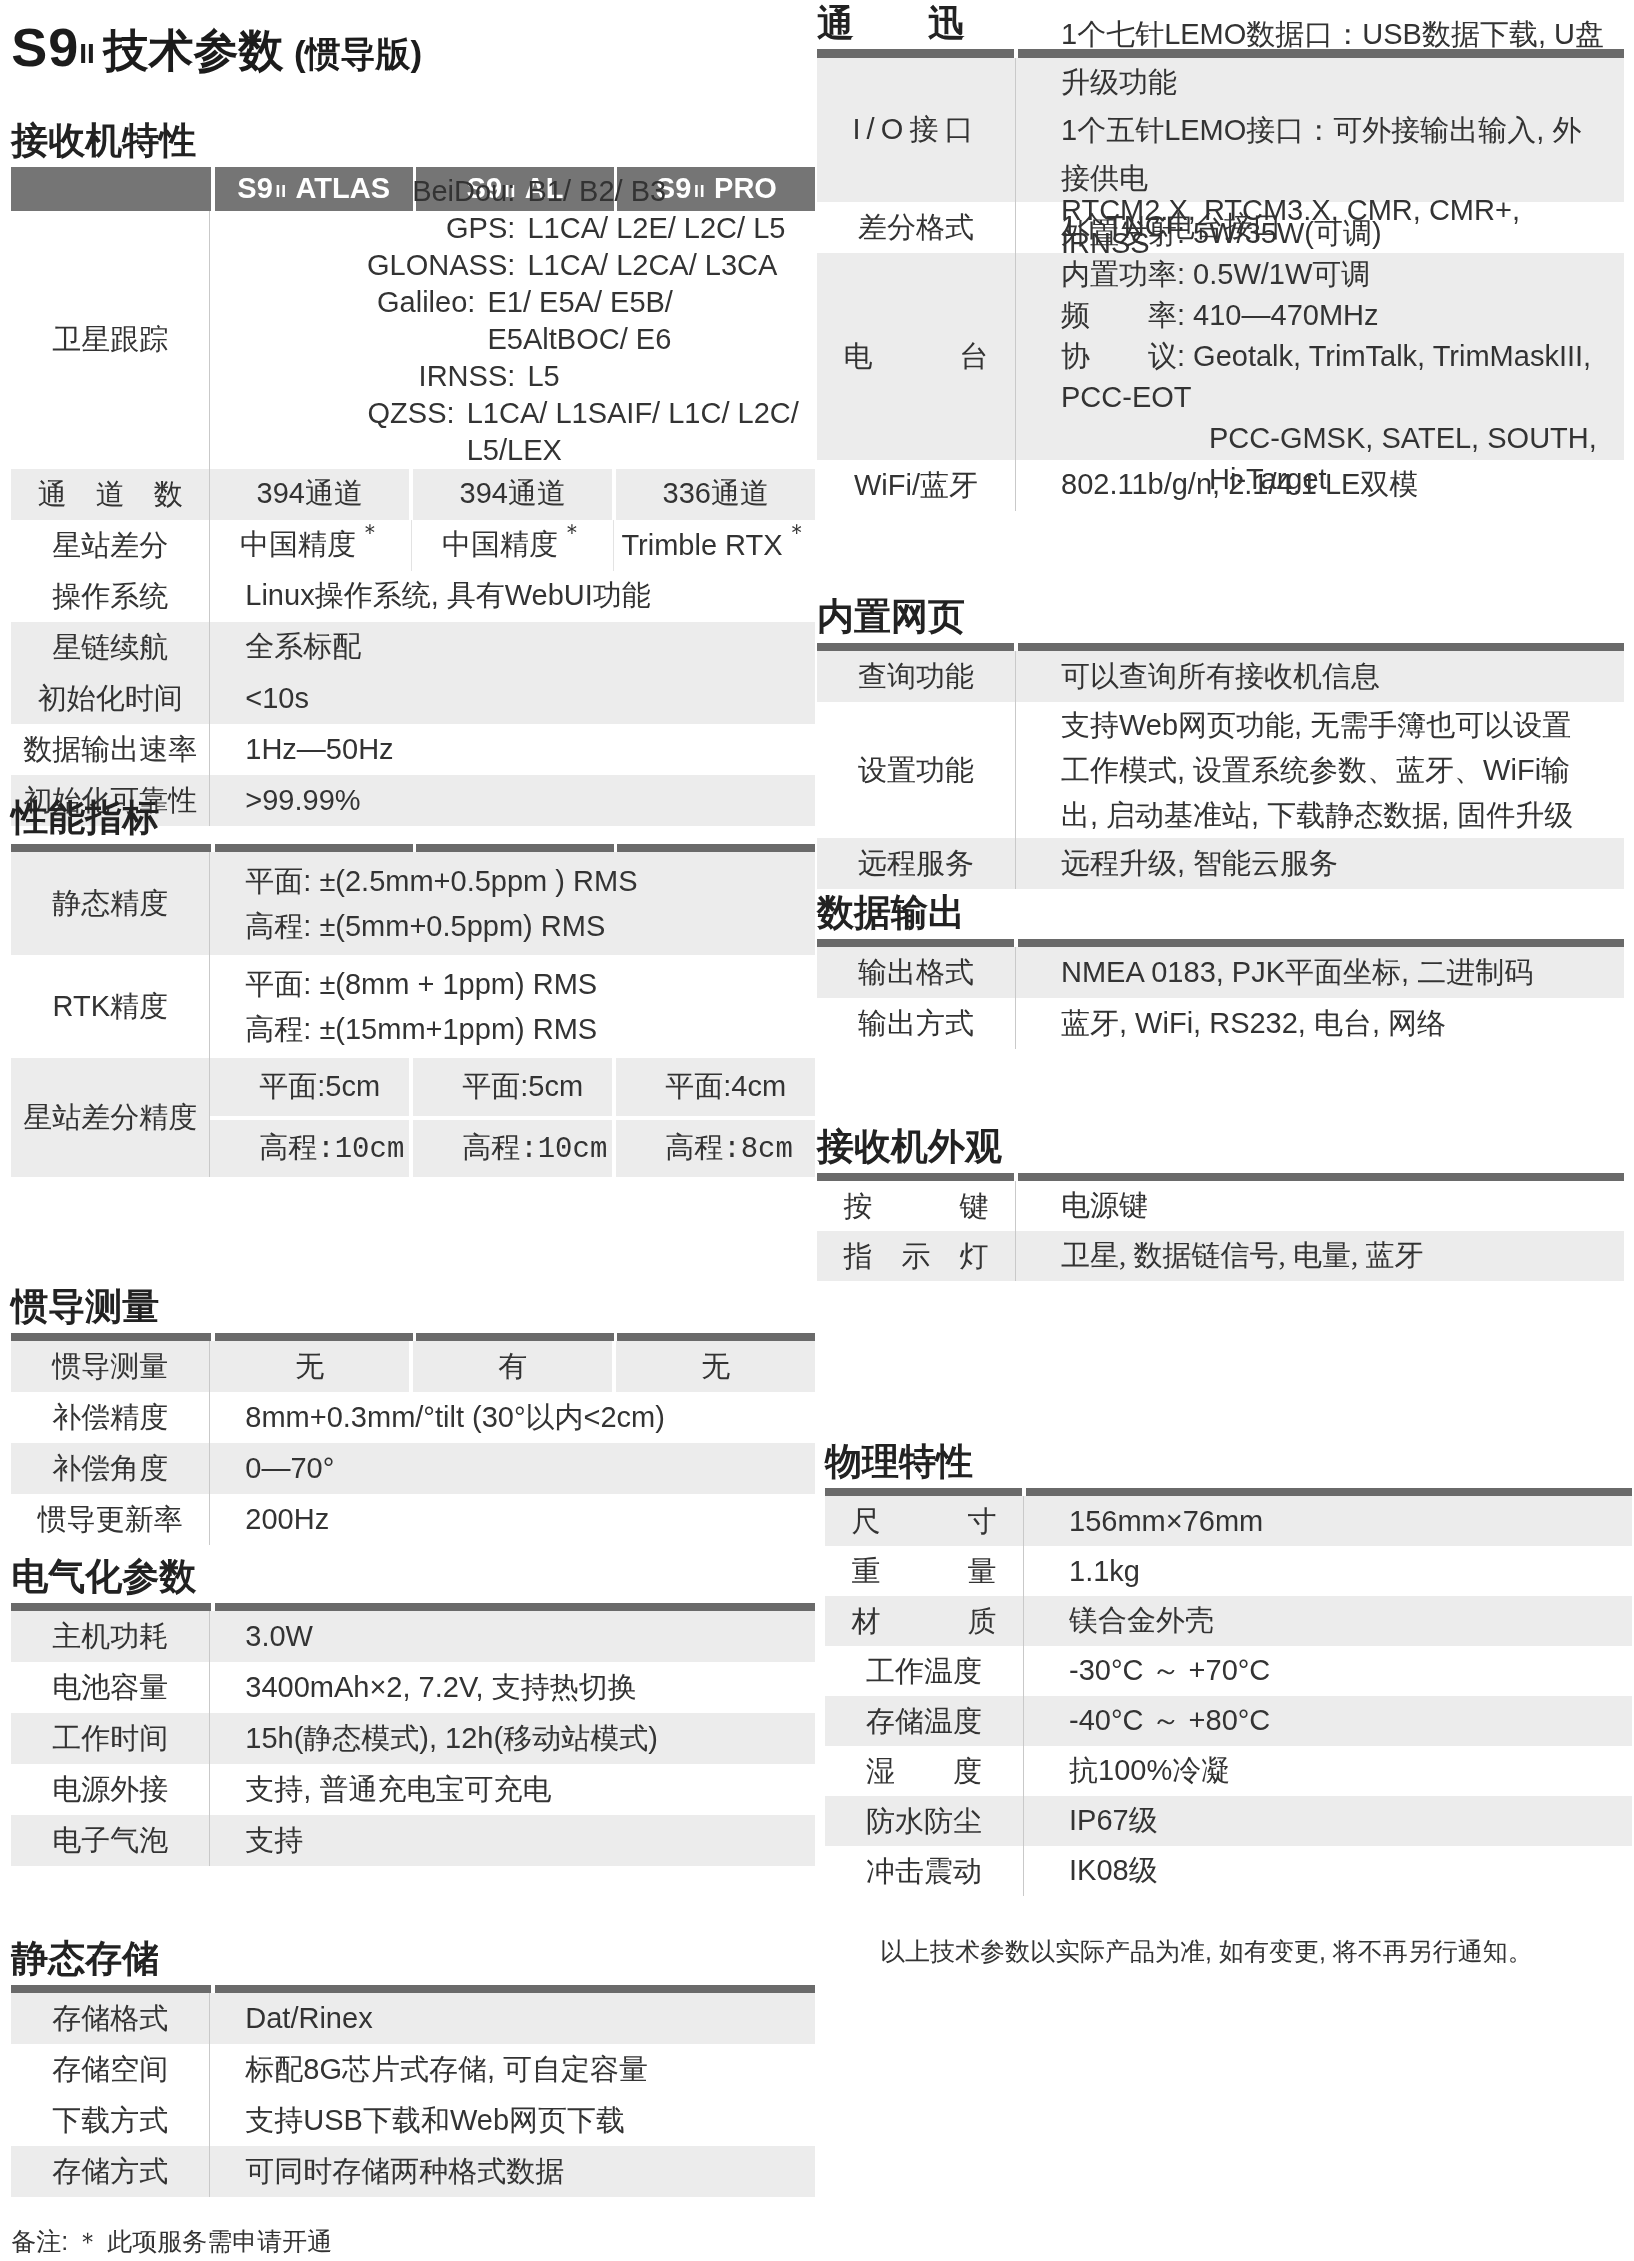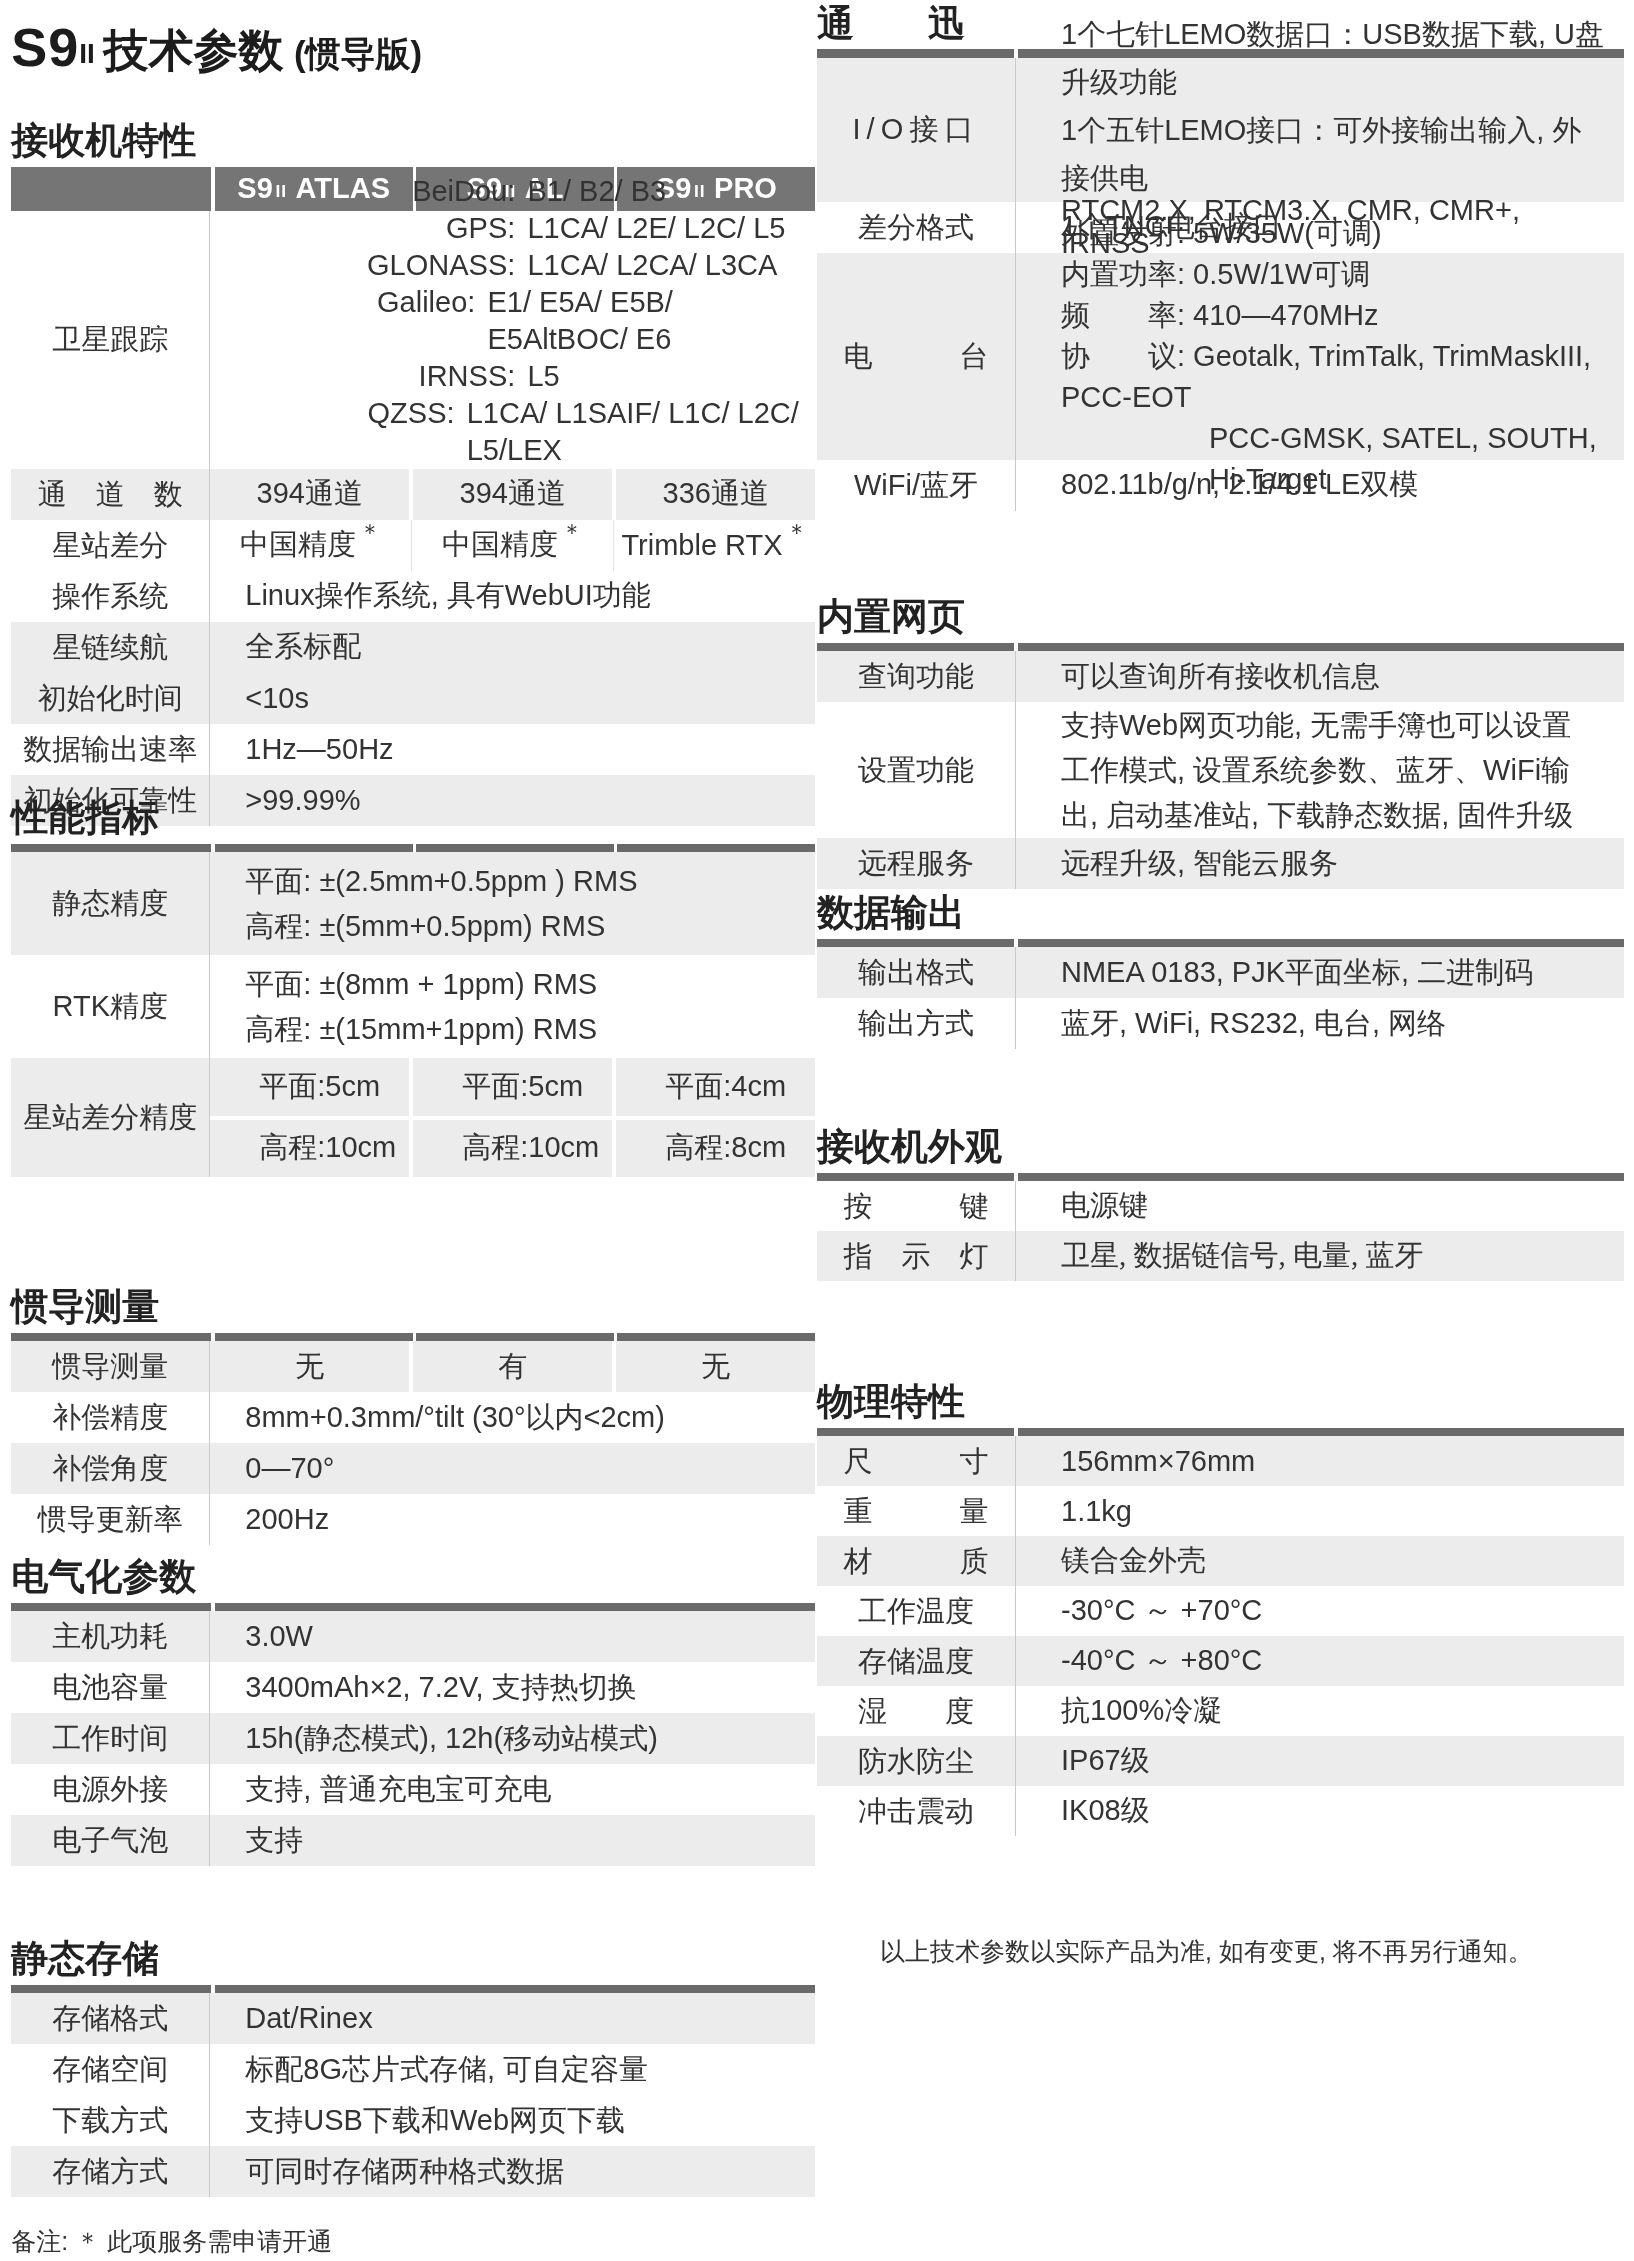--- a/index.html
+++ b/index.html
@@ -46,21 +46,21 @@
   .sat{height:258px;}
   .satv{flex:1;border-left:1.7px solid #c9c9c9;display:flex;flex-direction:column;justify-content:center;}
   .satline{display:flex;line-height:37px;}
   .sys{width:305px;text-align:right;}
   .bands{margin-left:12.2px;}
 
   
   .h118{height:103px;} .line52{line-height:45px;}
   .ppp{flex:1;border-left:1.7px solid #c9c9c9;display:flex;flex-direction:column;}
   .pprow{flex:1;display:flex;}
-  .pprow + .pprow{border-top:4.4px solid #fff;}
+  .pprow + .pprow{border-top:4.4px solid #fff;font-family:Liberation Mono, monospace;}
   .ppc{flex:1;display:flex;align-items:center;padding-left:49px;background:#ececec;}
   .ppc + .ppc{border-left:4.4px solid #fff;}
 
   .star{font-size:23px;position:relative;top:-12.2px;margin-left:2.6px;}
 
   
   .rlbl-sp{letter-spacing:6.1px;}
   .rval{padding-left:45px;padding-right:14px;}
   .line55{line-height:48px;} .line47{line-height:41px;}
   .h165{height:144px;} .h238{height:207px;} .h156{height:136px;}
@@ -391,21 +391,21 @@
       <div class="row w h57">
         <div class="lbl">按　　　键</div>
         <div class="val rval">电源键</div>
       </div>
       <div class="row g h57">
         <div class="lbl">指　示　灯</div>
         <div class="val rval">卫星, 数据链信号, 电量, 蓝牙</div>
       </div>
     </div>
 
-    <div class="abs" style="top:1380px;">
+    <div class="abs" style="top:1440px;margin-left:8px;">
       <div class="sec-title">物理特性</div>
       <div class="bar">
           <div class="b0" style="width:197px;"></div>
           <div class="bf"></div>
         </div>
       <div class="row g h57">
         <div class="lbl">尺　　　寸</div>
         <div class="val rval">156mm×76mm</div>
       </div>
       <div class="row w h57">

